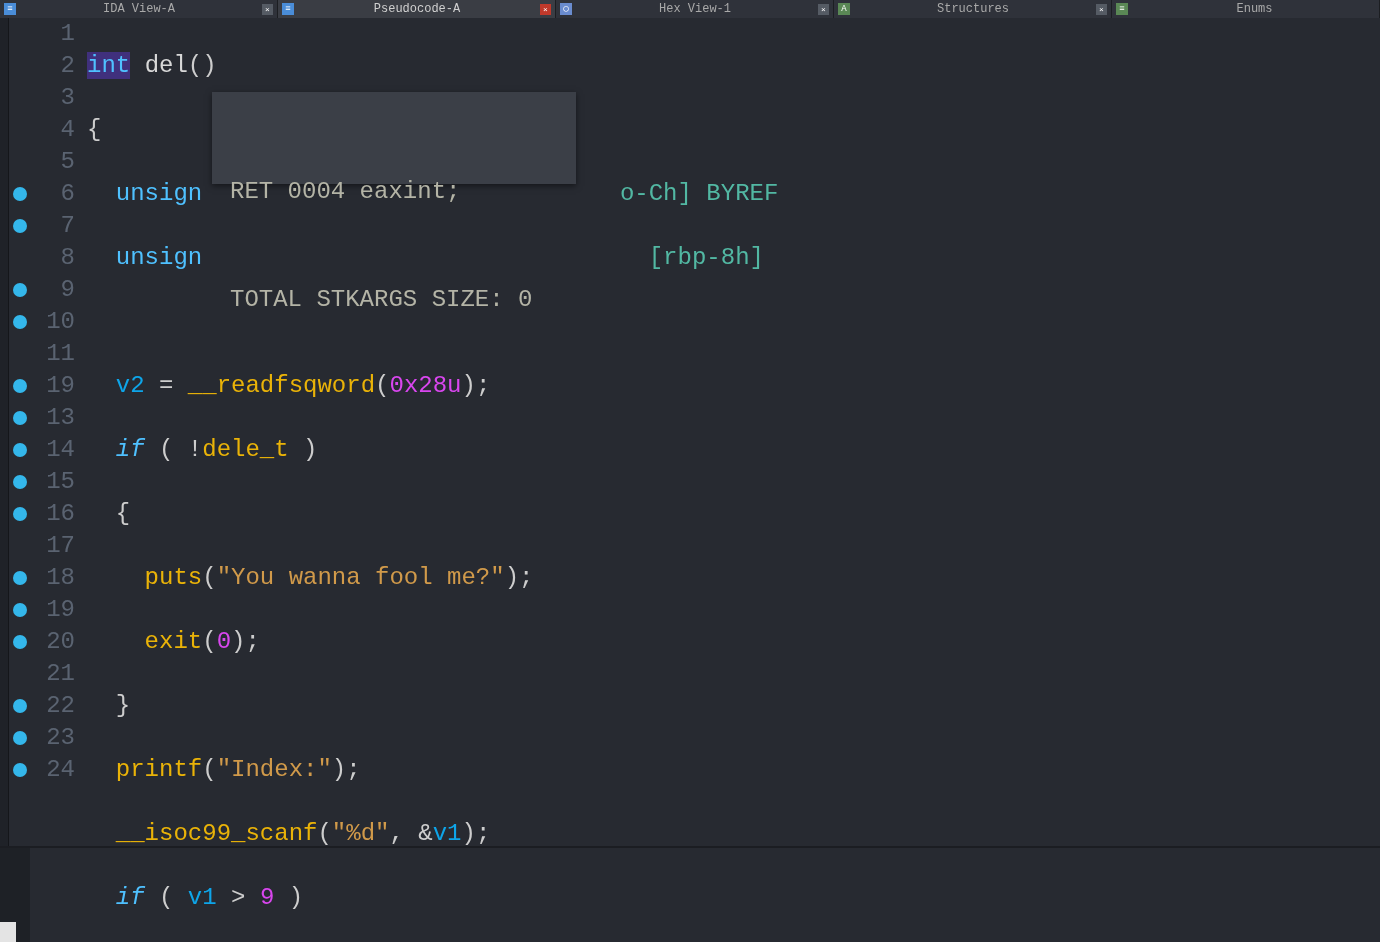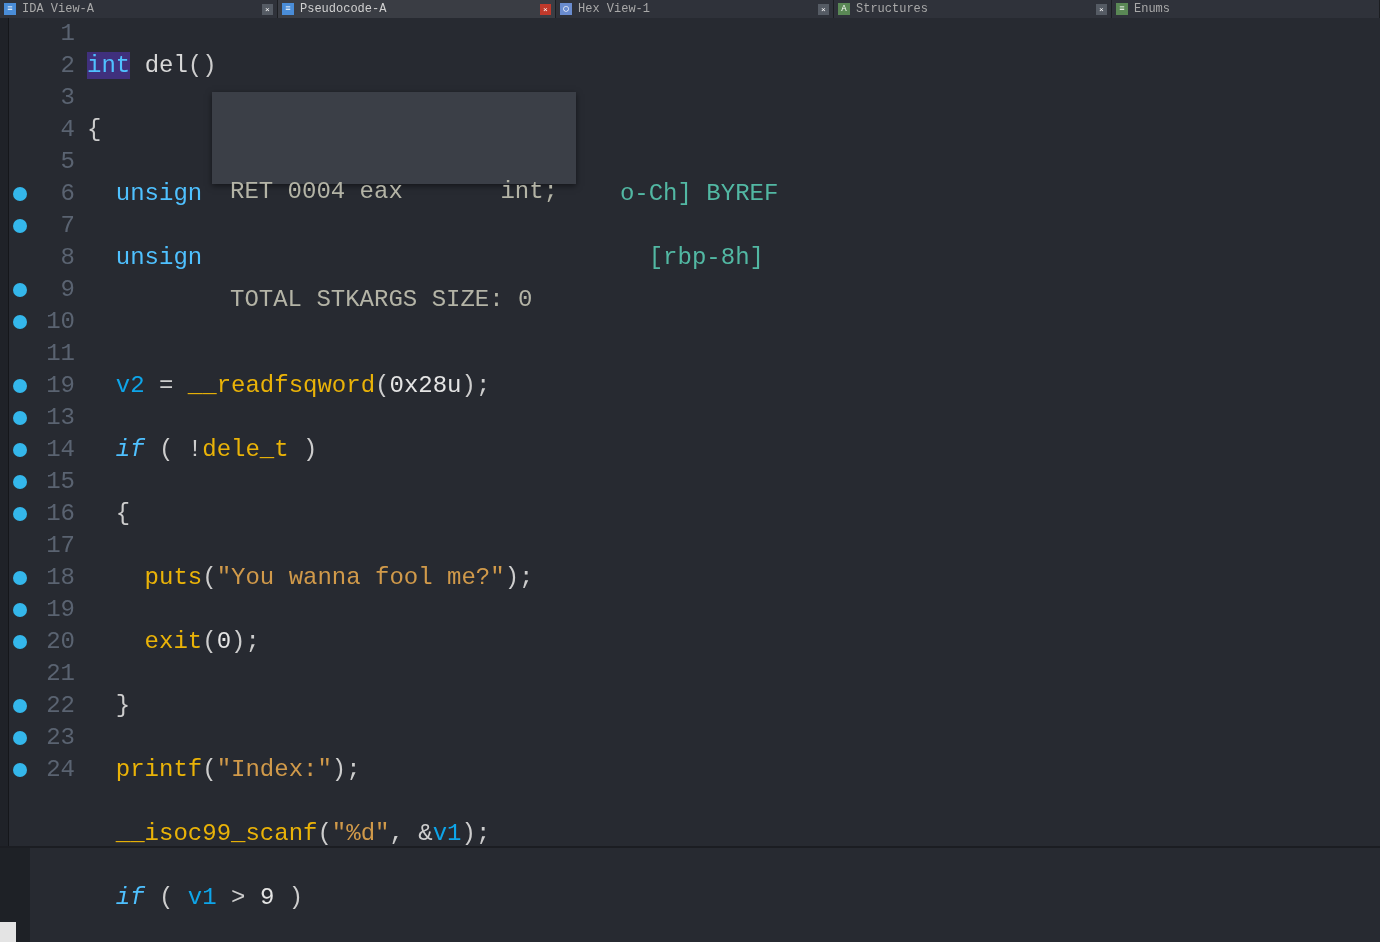--- a/index.html
+++ b/index.html
@@ -31,21 +31,21 @@
     min-width: 0;
   }
   .tab.active { background: #3a3d44; color: #d0d0d0; }
   .tab .icon {
     width: 12px; height: 12px;
     display: inline-flex; align-items: center; justify-content: center;
     font-size: 9px;
     background: #4a8dd8;
     color: #fff;
   }
-  .tab .label { flex: 1; text-align: left; }
+  .tab .label { flex: 1; text-align: center; }
   .tab .close {
     width: 11px; height: 11px;
     background: #c0392b;
     color: #fff;
     font-size: 8px; line-height: 11px; text-align: center;
   }
   .tab .close.dim { background: #555b64; }
 
   .editor-wrap {
     display: flex;
@@ -90,21 +90,21 @@
     color: #cdcdcd;
     position: relative;
     padding-left: 2px;
   }
   .code .line { height: 32px; display: block; }
   .kw-blue { color: #4fc1ff; font-weight: 500; font-style: italic; }
   .type { color: #4fc1ff; }
   .fn { color: #eab308; }
   .str { color: #d19a4a; }
   .var { color: #0ea5e9; }
-  .num { color: #e5e5e5; }
+  .num { color: #d946ef; }
   .cmt { color: #52b8a3; }
   .punc { color: #cdcdcd; }
   .ret-hl { background: #40307d; }
   .fn-name { color: #d8d8d8; }
 
   .tooltip {
     position: absolute;
     top: 74px;
     left: 212px;
     width: 364px;
@@ -112,21 +112,21 @@
     background: #3b3f47;
     color: #b4b4a6;
     font-size: 24px;
     line-height: 36px;
     padding: 10px 18px;
     box-shadow: 0 2px 6px rgba(0,0,0,0.5);
     font-family: "Consolas","Courier New",monospace;
     z-index: 10;
     white-space: pre;
   }
-  .tooltip .tt-row { display: flex; justify-content: space-between; }
+  .tooltip .tt-row { display: flex; }
 
   .bottom-strip {
     position: absolute;
     left: 0; bottom: 0;
     height: 94px;
     width: 30px;
     background: #1e2126;
   }
   .bottom-strip .white {
     position: absolute;

